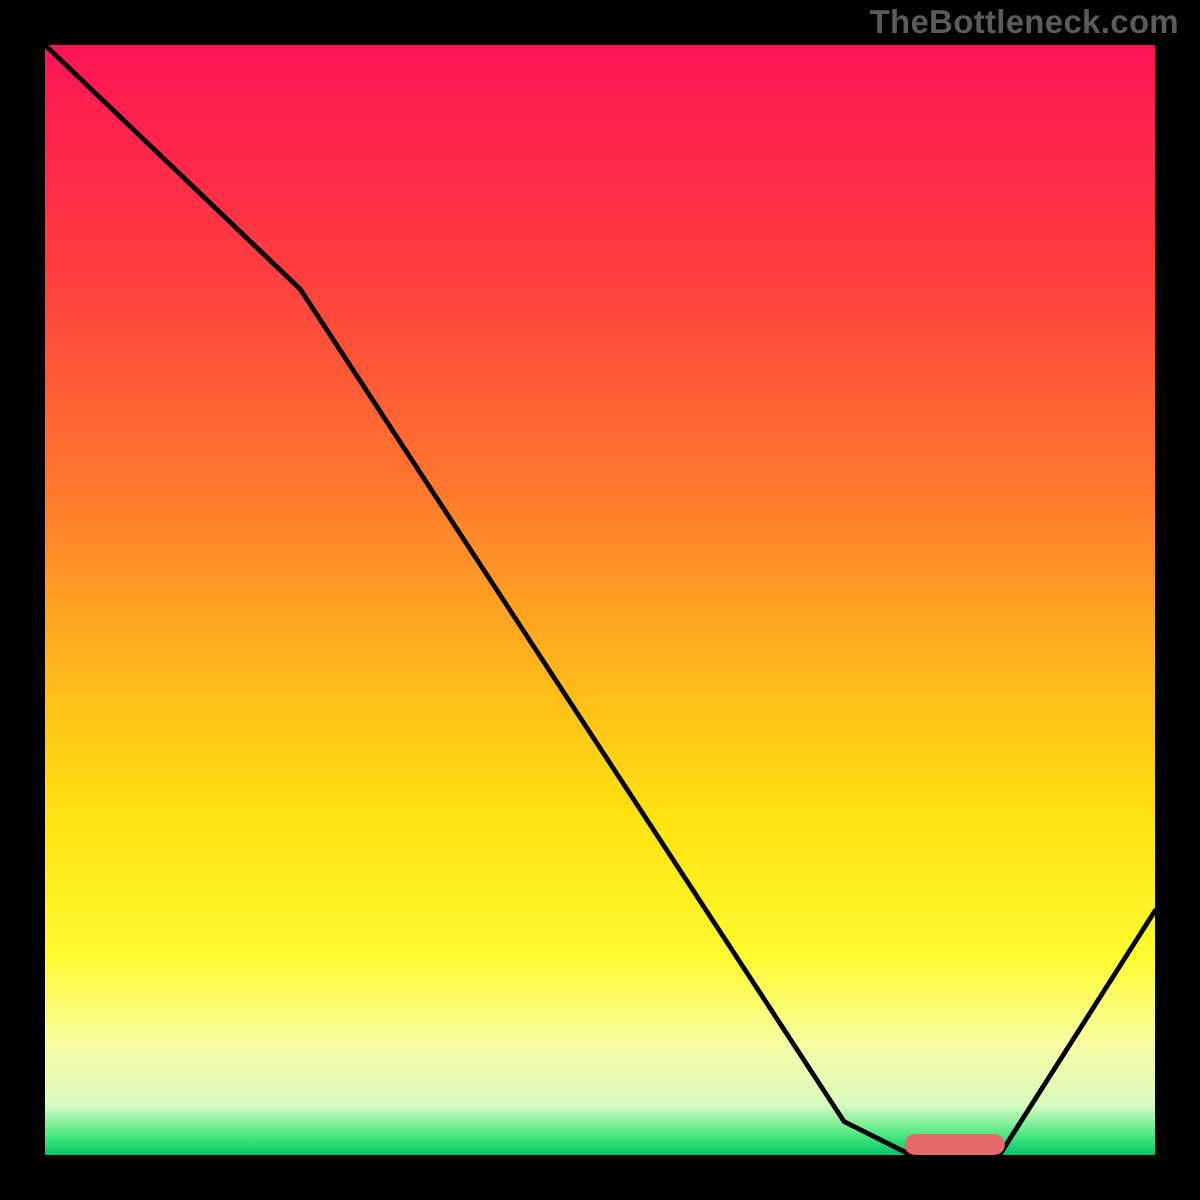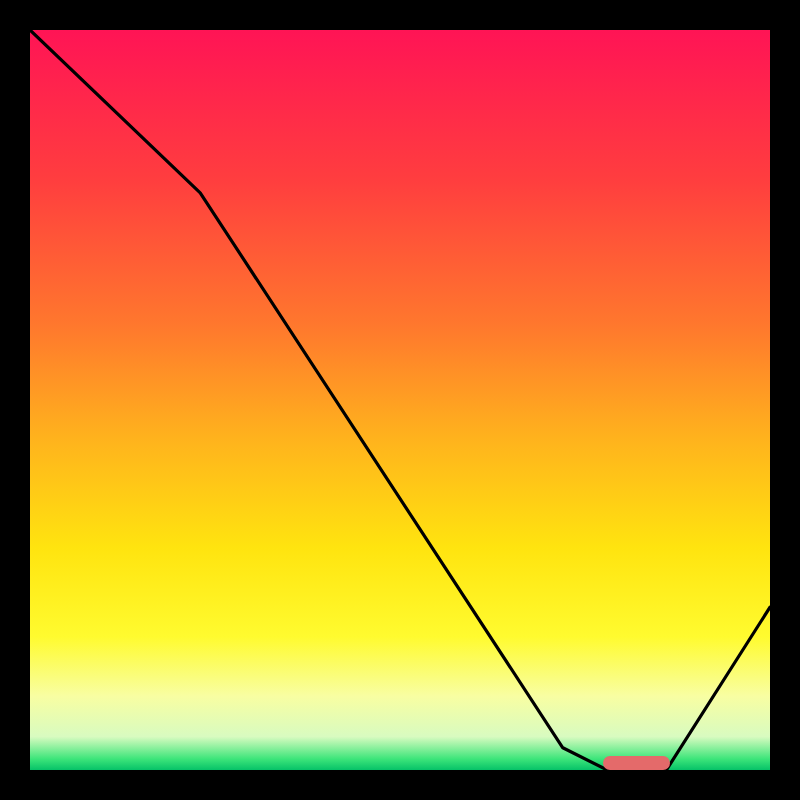--- a/index.html
+++ b/index.html
@@ -53,20 +53,21 @@
     height: 14px;
     border-radius: 7px;
     background: #e46a6a;
   }
 </style>
 </head>
 <body>
 
 <div class="stage">
 
+  <div class="watermark">TheBottleneck.com</div>
 
   <div class="plot">
 
     <svg class="gradient" viewBox="0 0 740 740" preserveAspectRatio="none">
       <defs>
         <linearGradient id="bg-grad" x1="0" y1="0" x2="0" y2="1">
             <stop offset="0.00%" stop-color="#ff1455"></stop>
             <stop offset="20.00%" stop-color="#ff3d3f"></stop>
             <stop offset="40.00%" stop-color="#ff782d"></stop>
             <stop offset="55.00%" stop-color="#ffb21d"></stop>

